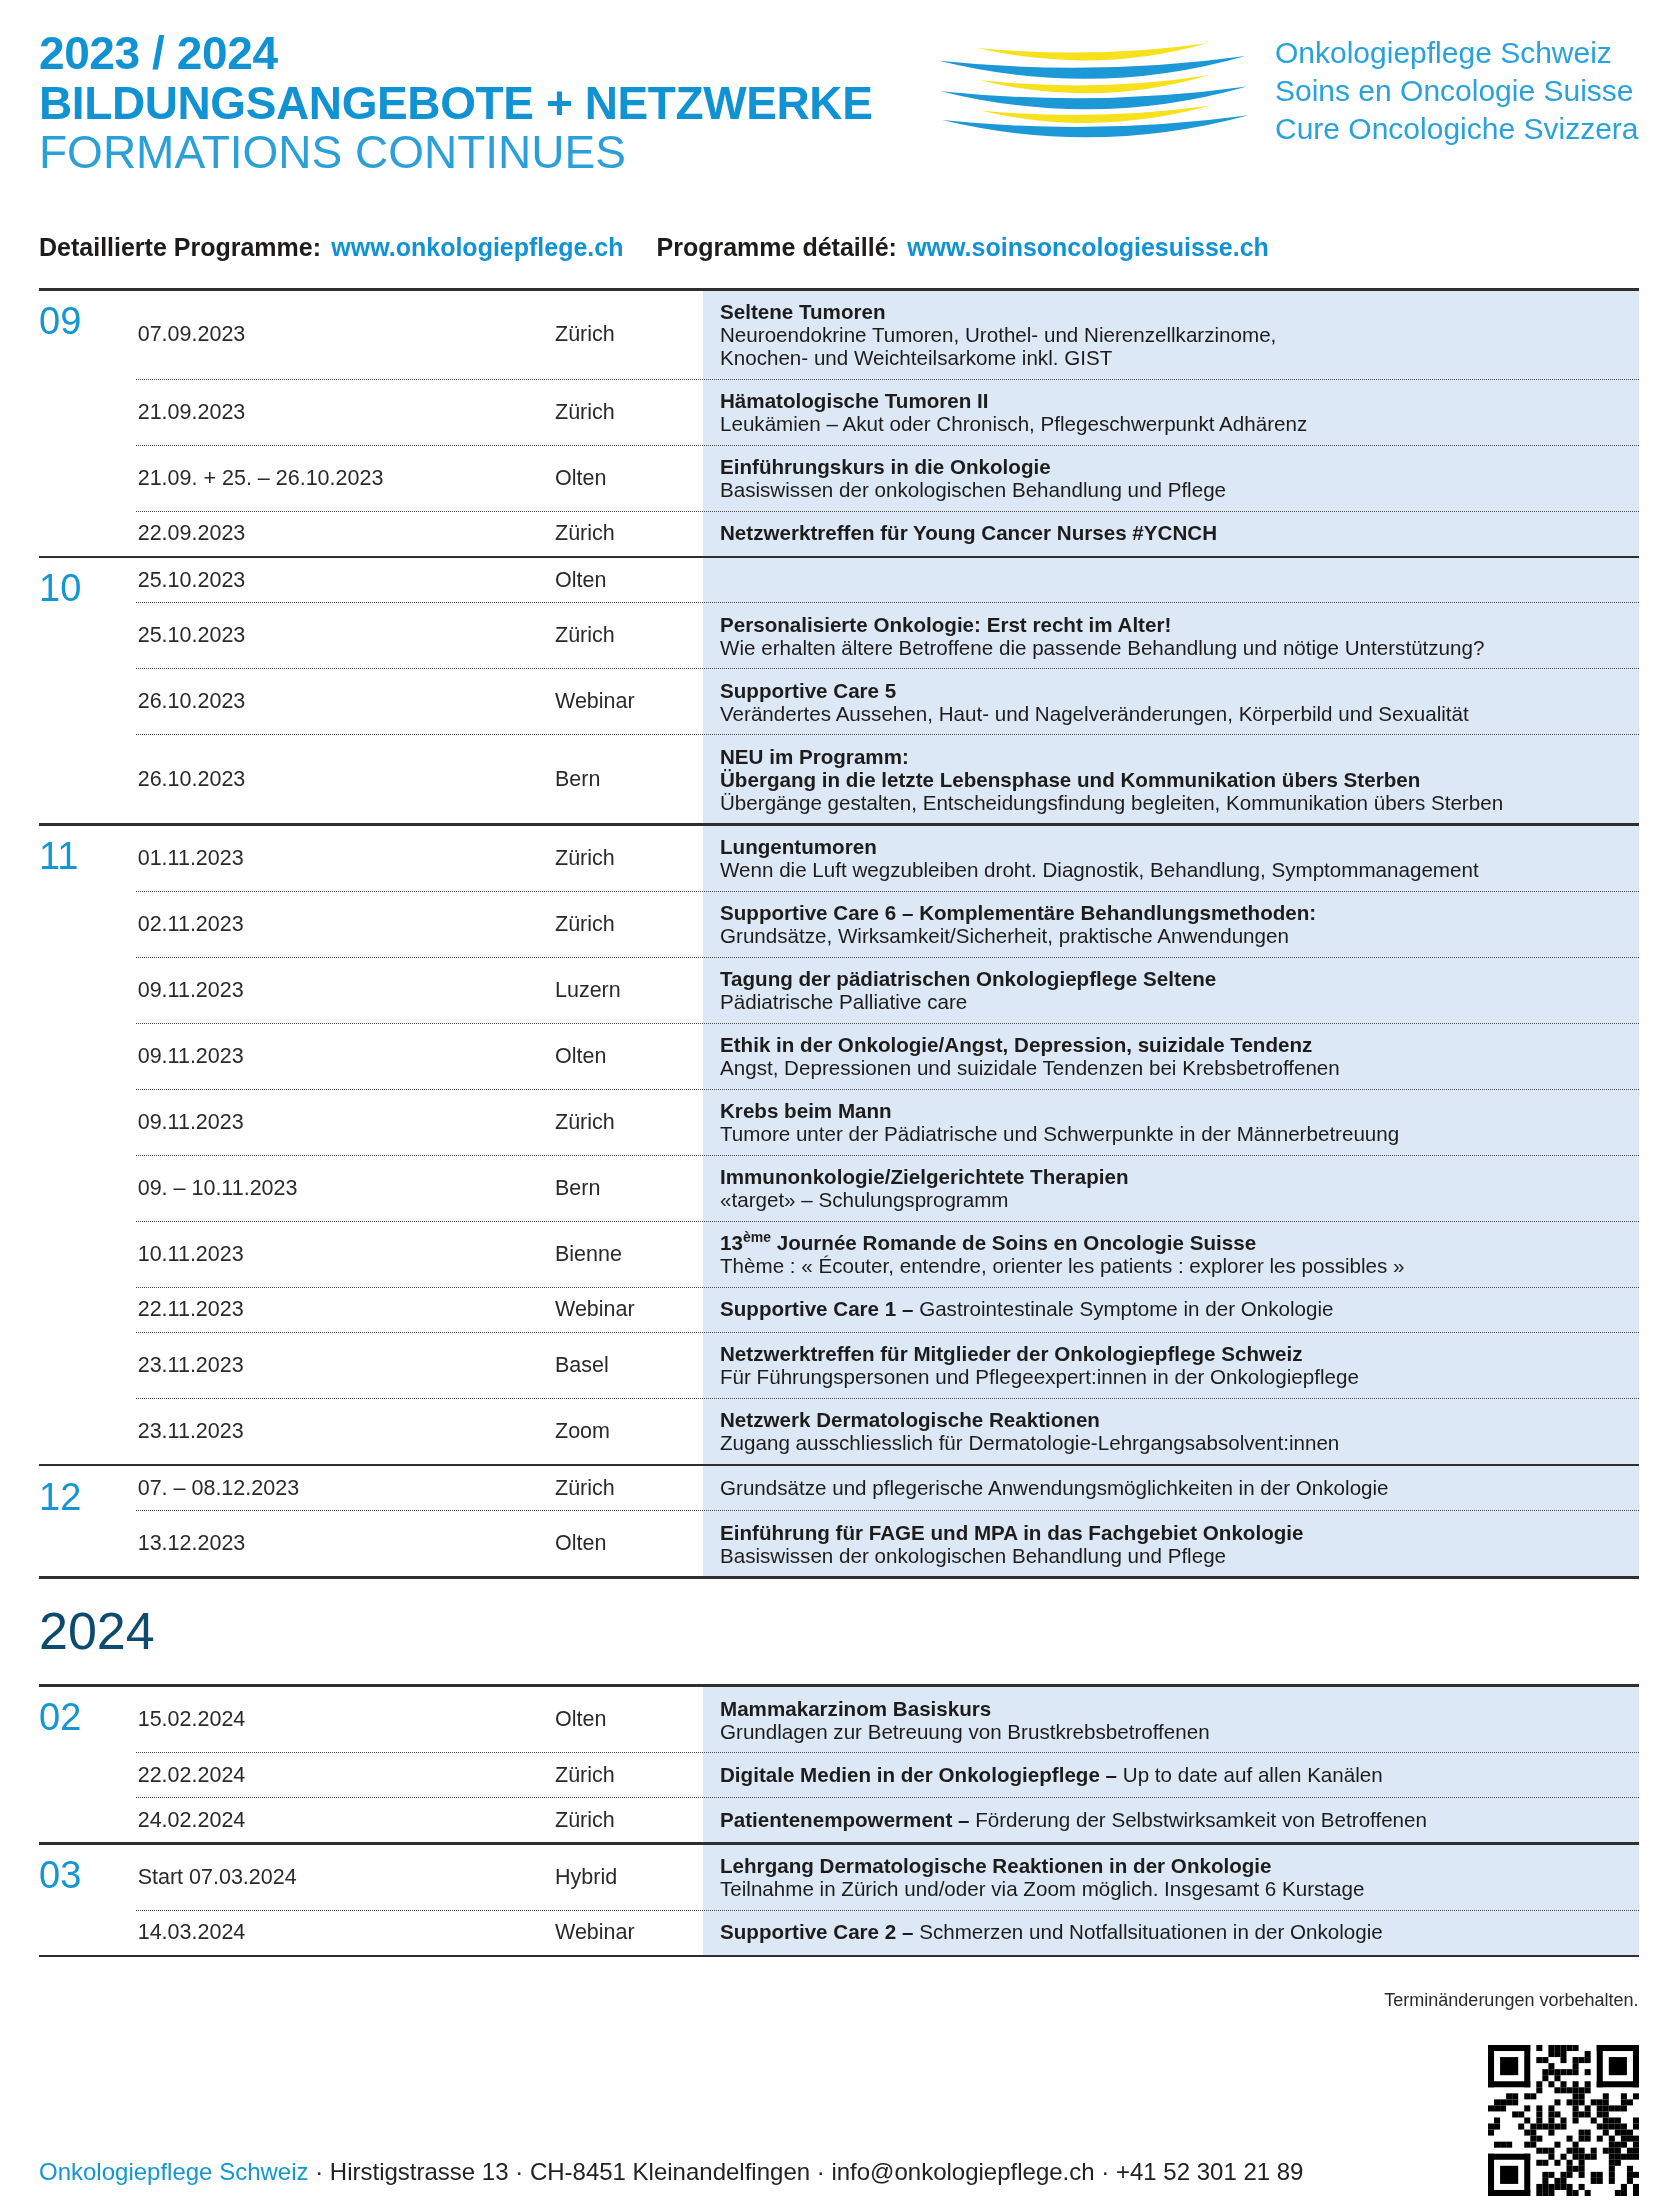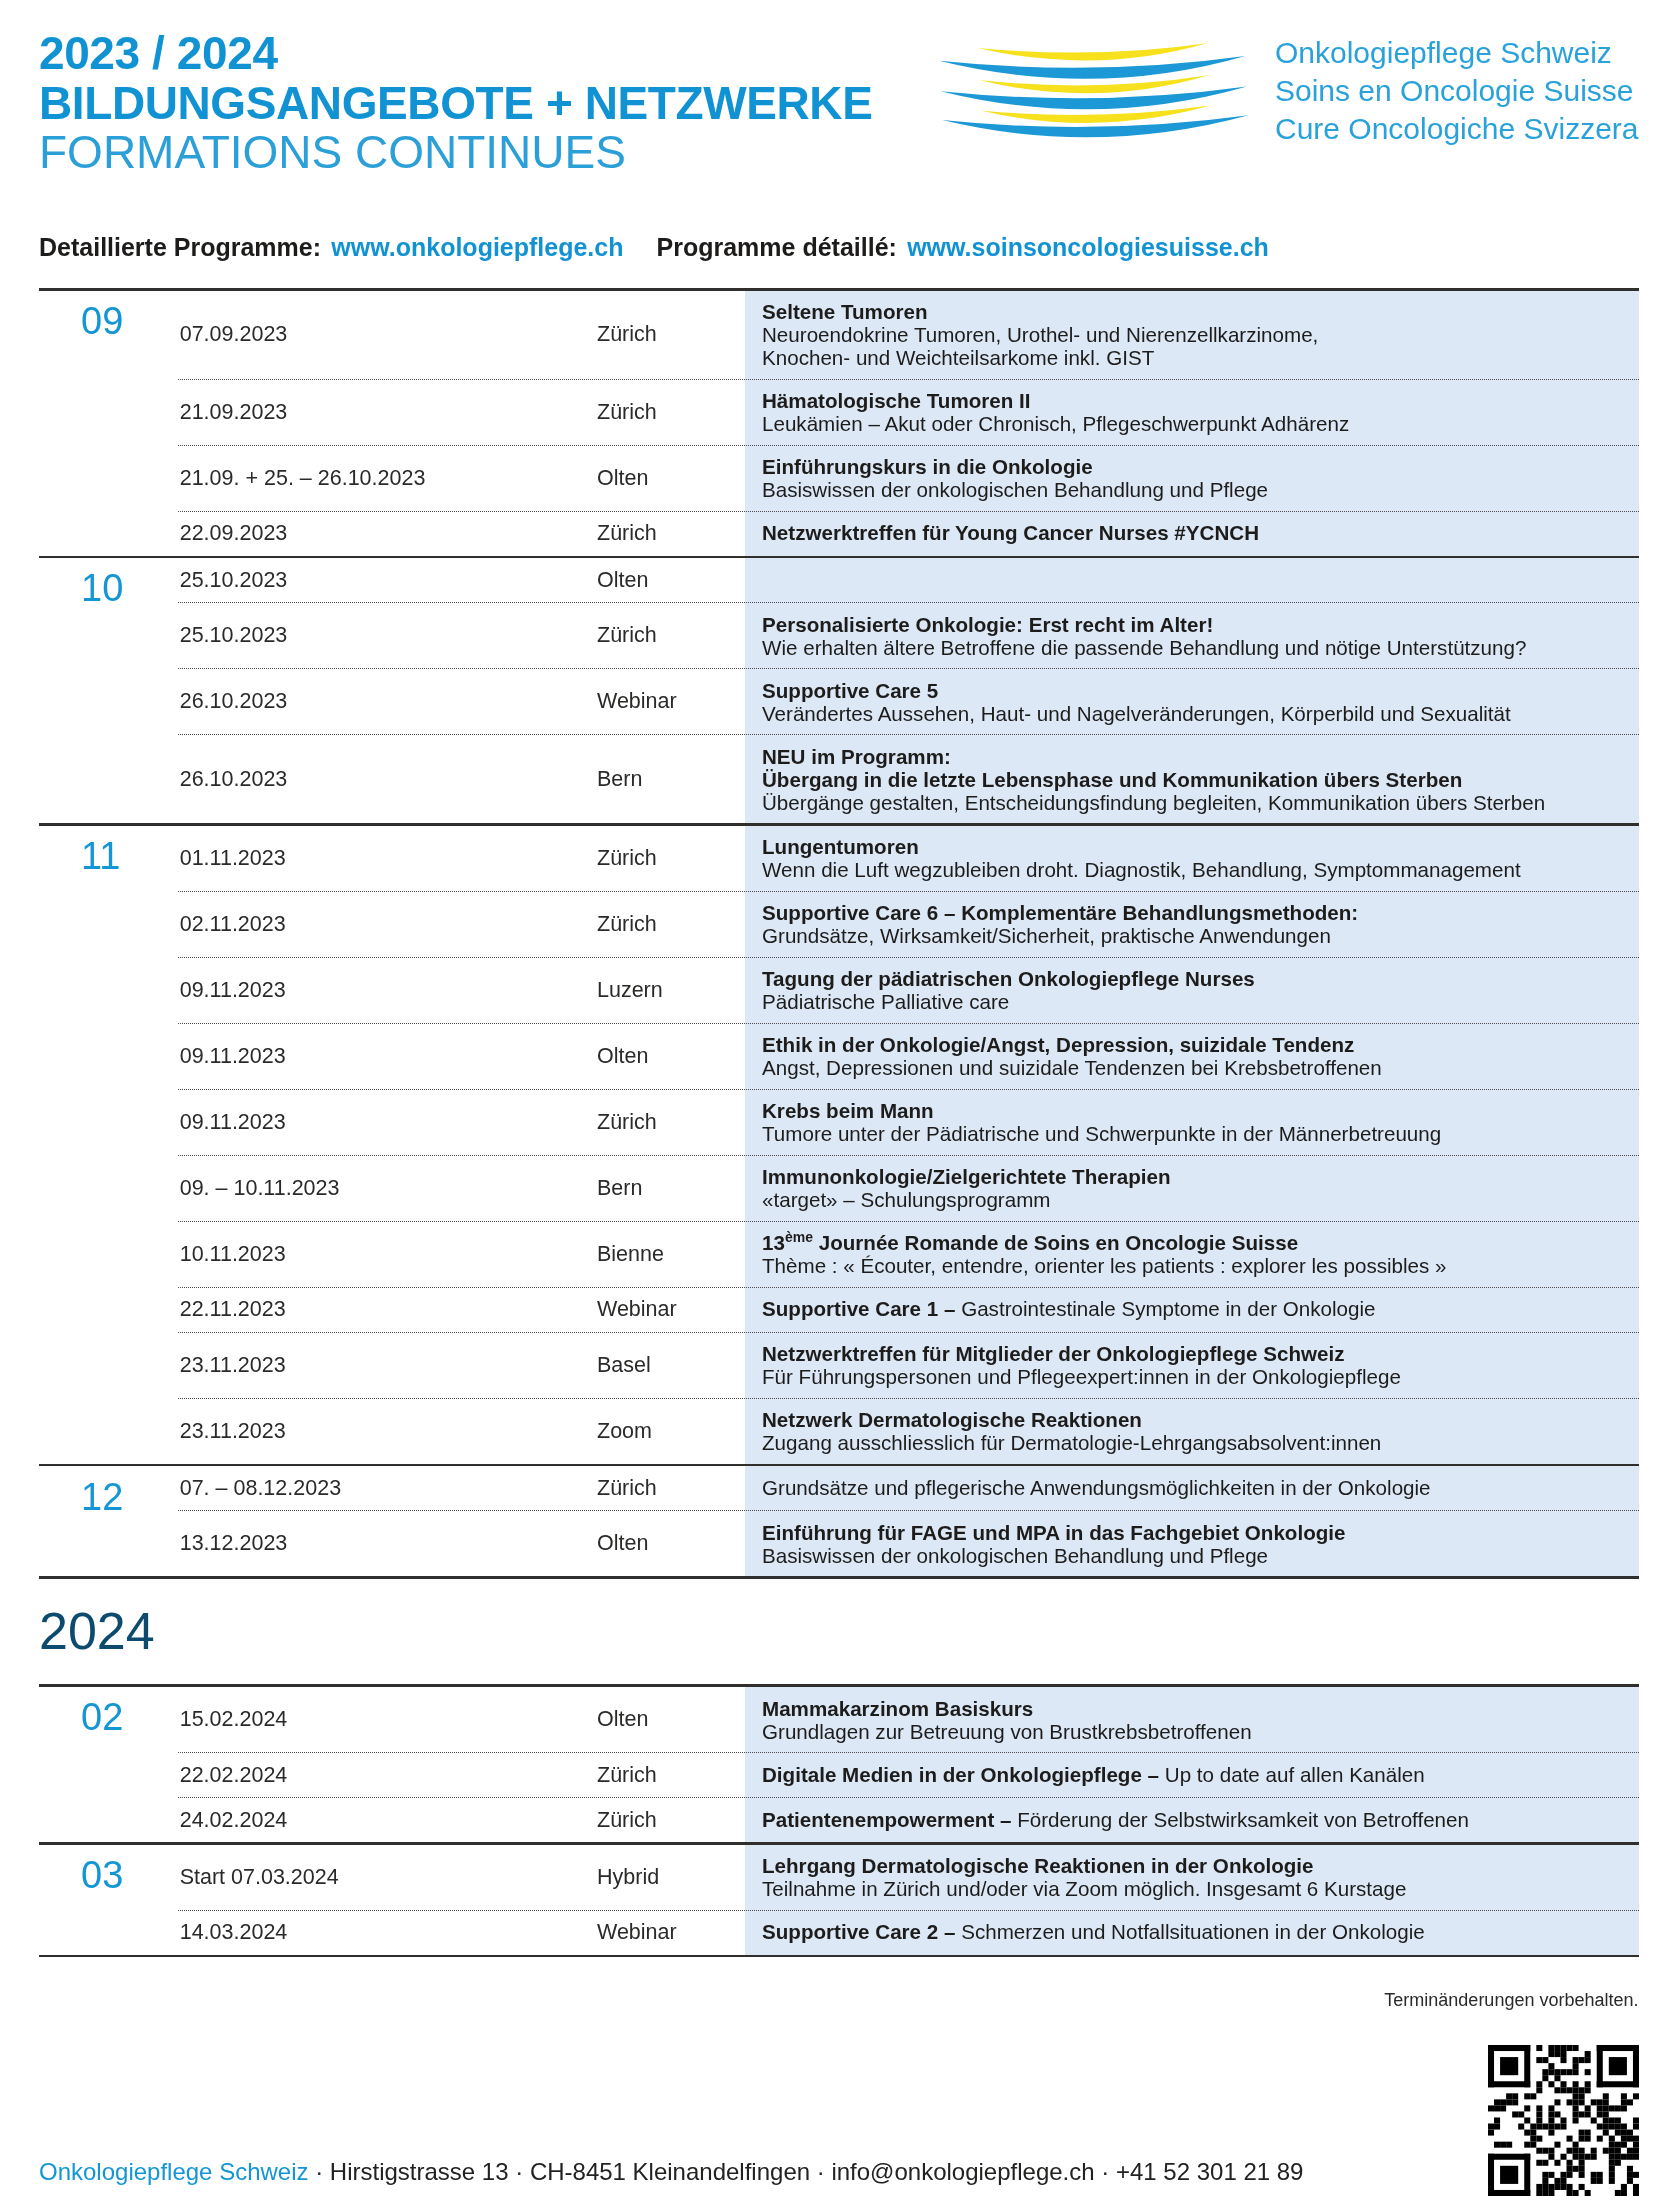--- a/index.html
+++ b/index.html
@@ -30,21 +30,20 @@
   .programs-line .second { margin-left: 33px; }
 
   
   .schedule { margin-top: 26px; }
   .hrule { height: 2.6px; background: #302f2e; }
   .month-section { display: flex; }
   .month-cell {
     width: 97px; flex: none;
     font-size: 38px; line-height: 1; color: #1496d5;
     padding-top: 11.2px;
-    margin-left: 42px;
   }
   .rows { flex: 1; display: flex; flex-direction: column;
           background: linear-gradient(90deg, #ffffff 567px, #dce8f6 567px); }
   .row { display: flex; }
   .row:not(:last-child) { border-bottom: 1.7px dotted #4f4e4d; }
   .date-cell {
     width: 419px; flex: none; display: flex; align-items: center;
     font-size: 21.5px; color: #2b2a29; padding: 9.5px 5.2px 9.5px 1.7px;
   }
   .loc-cell {
@@ -188,21 +187,21 @@
             <div class="loc-cell">Zürich</div>
             <div class="title-cell">
               <div class="tline"><span class="seg-b">Supportive Care 6 – Komplementäre Behandlungsmethoden:</span></div>
               <div class="tline"><span>Grundsätze, Wirksamkeit/Sicherheit, praktische Anwendungen</span></div>
             </div>
           </div>
           <div class="row">
             <div class="date-cell">09.11.2023</div>
             <div class="loc-cell">Luzern</div>
             <div class="title-cell">
-              <div class="tline"><span class="seg-b">Tagung der pädiatrischen Onkologiepflege Nurses</span></div>
+              <div class="tline"><span class="seg-b">Tagung der pädiatrischen Onkologiepflege Seltene</span></div>
               <div class="tline"><span>Pädiatrische Palliative care</span></div>
             </div>
           </div>
           <div class="row">
             <div class="date-cell">09.11.2023</div>
             <div class="loc-cell">Olten</div>
             <div class="title-cell">
               <div class="tline"><span class="seg-b">Ethik in der Onkologie/Angst, Depression, suizidale Tendenz</span></div>
               <div class="tline"><span>Angst, Depressionen und suizidale Tendenzen bei Krebsbetroffenen</span></div>
             </div>

